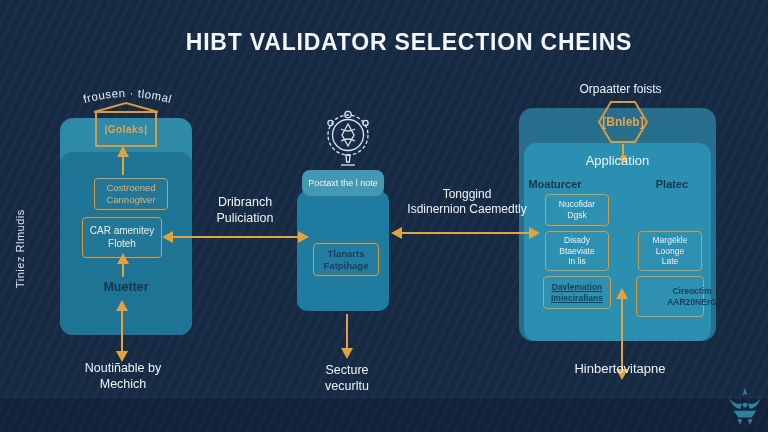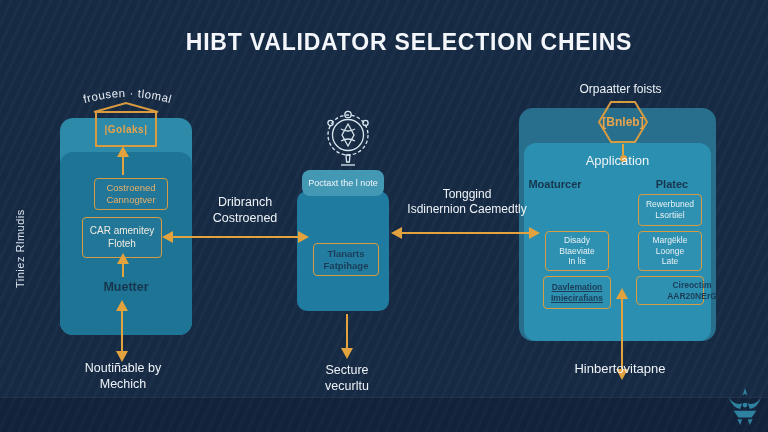--- a/index.html
+++ b/index.html
@@ -106,21 +106,21 @@
   <div class="obox" style="left:82px;top:217px;width:80px;height:41px;font-size:10px;color:#f2ece0;">CAR amenitey
 Floteh</div>
   <div class="aline-v v-up" style="left:122px;top:263px;height:14px;"></div>
   <div class="lbl" style="left:85px;top:279px;width:82px;font-size:12.5px;font-weight:700;color:var(--text-dark);">Muetter</div>
 
   <div class="aline-v v-up v-down" style="left:121px;top:310px;height:42px;"></div>
   <div class="lbl" style="left:53px;top:360px;width:140px;font-size:12.5px;">Noutiñable by
 Mechich</div>
 
   <div class="lbl" style="left:193px;top:194px;width:104px;font-size:12.5px;">Dribranch
-Costroened</div>
+Puliciation</div>
   <div class="aline-h h-left h-right" style="left:172px;top:236px;width:127px;"></div>
 
   <div class="abs" style="left:325px;top:108px;z-index:4;">
     <svg viewBox="0 0 46 64" width="46" height="64">
       <g fill="none" stroke="#d7e6ee" stroke-width="1.3">
         <circle cx="23" cy="27" r="20" stroke-dasharray="3.5 2.2"></circle>
         <circle cx="23" cy="27" r="15.5"></circle>
         <circle cx="23" cy="6.5" r="3.2"></circle>
         <circle cx="5.5" cy="15" r="2.6"></circle>
         <circle cx="40.5" cy="15" r="2.6"></circle>
@@ -158,30 +158,30 @@
       <polygon points="14,2 38,2 50,22 38,42 14,42 2,22" fill="none" stroke="#d99b3f" stroke-width="2"></polygon>
     </svg>
   </div>
   <div class="abs" style="left:597px;top:100px;width:52px;height:44px;z-index:4;display:flex;align-items:center;justify-content:center;font-size:12px;color:#e8a34c;font-weight:700;">[Bnleb]</div>
   <div class="aline-v pin-dot" style="left:622px;top:144px;height:11px;"></div>
 
   <div class="lbl" style="left:524px;top:153px;width:187px;font-size:13px;">Application</div>
   <div class="lbl" style="left:510px;top:177px;width:90px;font-size:11px;font-weight:700;color:var(--text-dark);">Moaturcer</div>
   <div class="lbl" style="left:630px;top:177px;width:84px;font-size:11px;font-weight:700;color:var(--text-dark);">Platec</div>
 
+  <div class="obox" style="left:545px;top:194px;width:64px;height:32px;font-size:8.5px;color:#e8f1f4;">Nucofidar
+Dgsk</div>
   <div class="obox" style="left:545px;top:231px;width:64px;height:40px;font-size:8.5px;color:#e8f1f4;">Disady
 Btaeviate
 In lis</div>
   <div class="obox" style="left:543px;top:276px;width:68px;height:33px;font-size:8.5px;color:#1b3d58;font-weight:700;text-decoration:underline;">Davlemation
 Imiecirafians</div>
 
-  <div class="obox" style="left:638px;top:194px;width:64px;height:32px;font-size:8.5px;color:#e8f1f4;">Rewerbuned
-Lsortiiel</div>
   <div class="obox" style="left:638px;top:231px;width:64px;height:40px;font-size:8.5px;color:#e8f1f4;">Margëkle
 Loonge
 Late</div>
-  <div class="obox" style="left:636px;top:276px;width:68px;height:29px;font-size:8.5px;color:#1b3d58;font-weight:700;padding-left:44px;">Cireoctim
+  <div class="obox" style="left:636px;top:276px;width:68px;height:41px;font-size:8.5px;color:#1b3d58;font-weight:700;padding-left:44px;">Cireoctim
 AAR20NErG</div>
 
   <div class="aline-v v-up v-down" style="left:621px;top:298px;height:72px;"></div>
   <div class="lbl" style="left:538px;top:361px;width:164px;font-size:13px;">Hinbertovitapne</div>
 
 </div>
 
 </body></html>

